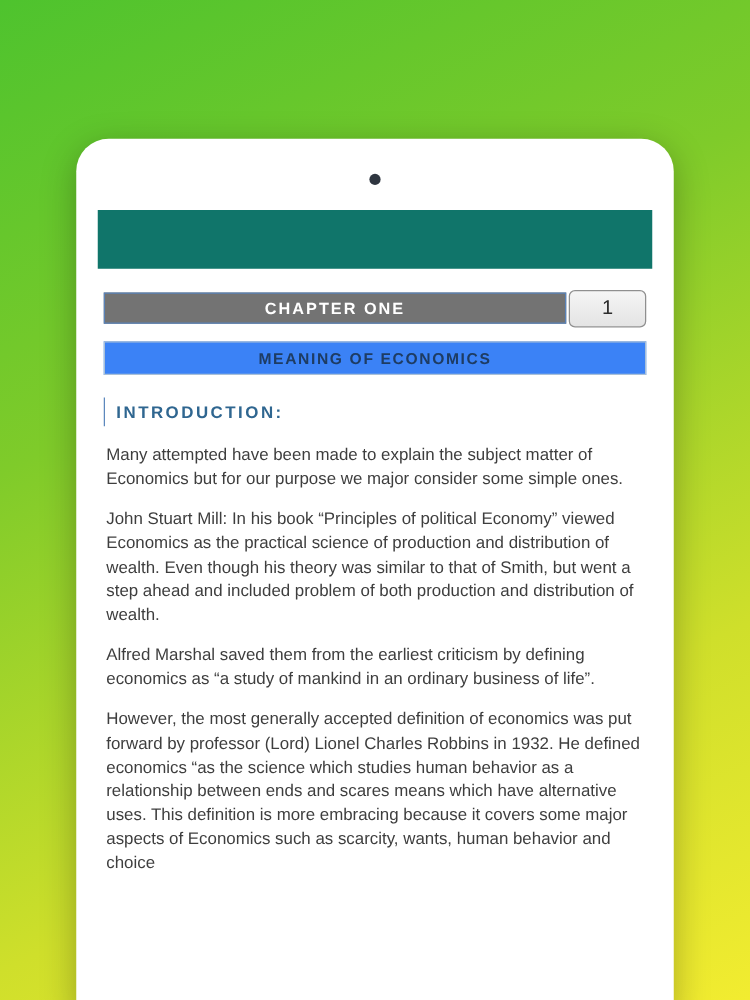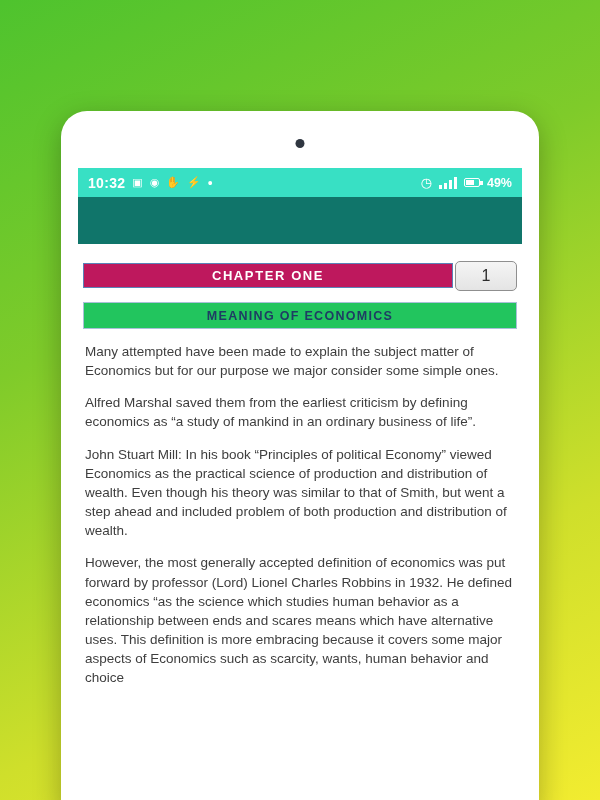--- a/index.html
+++ b/index.html
@@ -23,75 +23,55 @@
   .signal i { display:block; width:3px; background:#ffffff; }
   .signal i:nth-child(1){height:4px;} .signal i:nth-child(2){height:6px;}
   .signal i:nth-child(3){height:9px;} .signal i:nth-child(4){height:12px;}
   .battery { position:relative; width:16px; height:9px; border:1.5px solid #ffffff; border-radius:2px; }
   .battery .fill { position:absolute; left:1px; top:1px; bottom:1px; width:55%; background:#ffffff; }
   .battery .nub { position:absolute; right:-4px; top:2px; width:2.5px; height:4px; background:#ffffff; }
   .batt-text { font-size:12.5px; font-weight:bold; }
   .appbar { height:47px; background:#10756a; }
   .content { padding:0 5px; }
   .chapter-row { margin-top:16px; display:flex; align-items:center; height:31px; }
-  .chapter { flex:1; height:25px; background:#be185d; border:1px solid #5a83b8;
+  .chapter { flex:1; height:25px; background:#737373; border:1px solid #5a83b8;
     color:#ffffff; font-weight:bold; font-size:13px; letter-spacing:1.6px;
     display:flex; align-items:center; justify-content:center; }
   .page-tab { width:62px; height:30px; margin-left:2px;
     background:linear-gradient(#f5f5f5,#e4e4e4); border:1px solid #8f8f8f; border-radius:5px;
     display:flex; align-items:center; justify-content:center; font-size:16px; color:#2c2c2c; }
-  .meaning { margin-top:11px; height:27px; border:1px solid #a9c0d8; background:#22c55e;
+  .meaning { margin-top:11px; height:27px; border:1px solid #a9c0d8; background:#3b82f6;
     color:#1e3c63; font-weight:bold; font-size:12.5px; letter-spacing:1.3px;
     display:flex; align-items:center; justify-content:center; }
   .intro { margin-top:18px; border-left:1px solid #5d88bd; padding:4px 0 4px 9px;
     color:#2f6690; font-size:13.5px; font-weight:bold; letter-spacing:2px; }
   .paras { margin-top:13px; }
   .para { margin:0 2px 13px 2px; font-size:13.5px; line-height:1.42; color:#3e3e3e; }
 </style>
 </head>
 <body>
 
 <div class="canvas">
   <div class="tablet">
     <div class="camera"></div>
     <div class="screen">
 
-      <div class="statusbar">
-        <span class="time">10:32</span>
-        <span class="sicon">▣</span>
-        <span class="sicon">◉</span>
-        <span class="sicon">✋</span>
-        <span class="sicon">⚡</span>
-        <span class="sicon dot-icon">•</span>
-        <span class="sb-spacer"></span>
-        <span class="sicon alarm">◷</span>
-        <span class="signal">
-            <i></i>
-            <i></i>
-            <i></i>
-            <i></i>
-          </span>
-        <span class="battery">
-            <span class="fill"></span>
-            <span class="nub"></span>
-          </span>
-        <span class="batt-text">49%</span>
-      </div>
 
       <div class="appbar"></div>
 
       <div class="content">
         <div class="chapter-row">
           <div class="chapter">CHAPTER ONE</div>
           <div class="page-tab">1</div>
         </div>
         <div class="meaning">MEANING OF ECONOMICS</div>
+        <div class="intro">INTRODUCTION:</div>
         <div class="paras">
             <p class="para">Many attempted have been made to explain the subject matter of Economics but for our purpose we major consider some simple ones.</p>
+            <p class="para">John Stuart Mill: In his book “Principles of political Economy” viewed Economics as the practical science of production and distribution of wealth. Even though his theory was similar to that of Smith, but went a step ahead and included problem of both production and distribution of wealth.</p>
             <p class="para">Alfred Marshal saved them from the earliest criticism by defining economics as “a study of mankind in an ordinary business of life”.</p>
-            <p class="para">John Stuart Mill: In his book “Principles of political Economy” viewed Economics as the practical science of production and distribution of wealth. Even though his theory was similar to that of Smith, but went a step ahead and included problem of both production and distribution of wealth.</p>
             <p class="para">However, the most generally accepted definition of economics was put forward by professor (Lord) Lionel Charles Robbins in 1932. He defined economics “as the science which studies human behavior as a relationship between ends and scares means which have alternative uses. This definition is more embracing because it covers some major aspects of Economics such as scarcity, wants, human behavior and choice</p>
           </div>
       </div>
 
     </div>
   </div>
 </div>
 
 </body></html>

